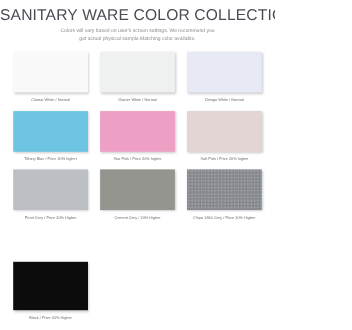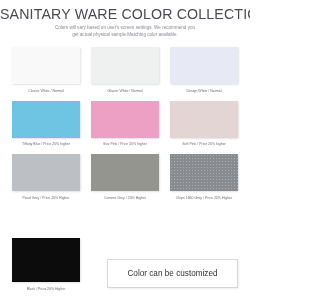--- a/index.html
+++ b/index.html
@@ -188,18 +188,15 @@
       </div>
     </div>
 
   </div>
 
   <div class="footer">
     <div class="footer-left">
       <div class="swatch" style="background-color: rgb(13, 12, 12);"></div>
       <div class="label">Black / Price 20% Higher</div>
     </div>
-    <div class="custom-box">
-      <span class="custom-text">Color can be customized</span>
-    </div>
   </div>
 
 </div>
 
 </body></html>

